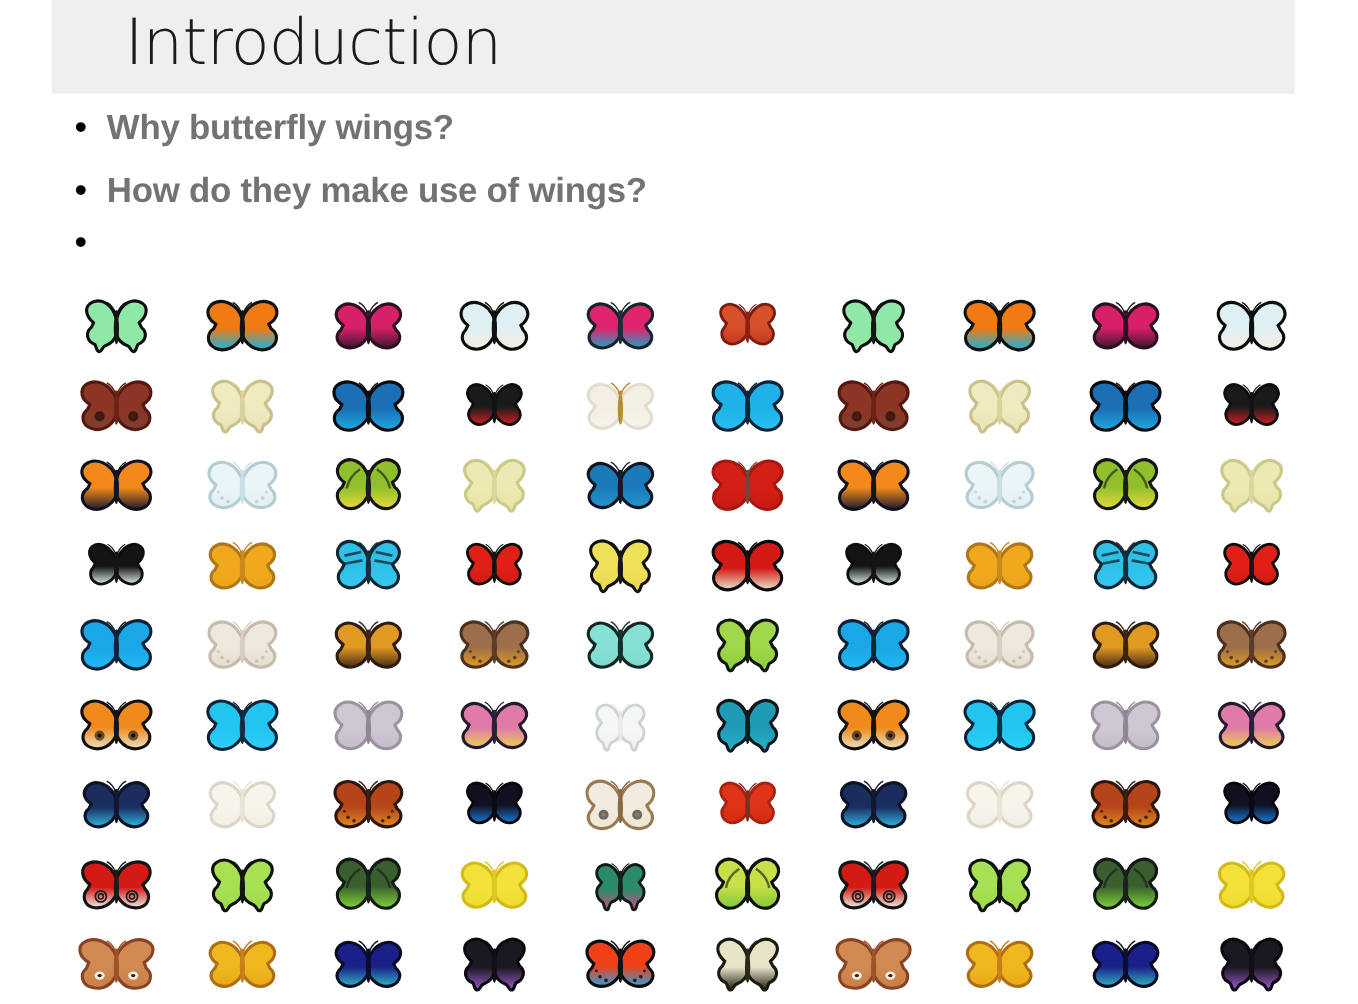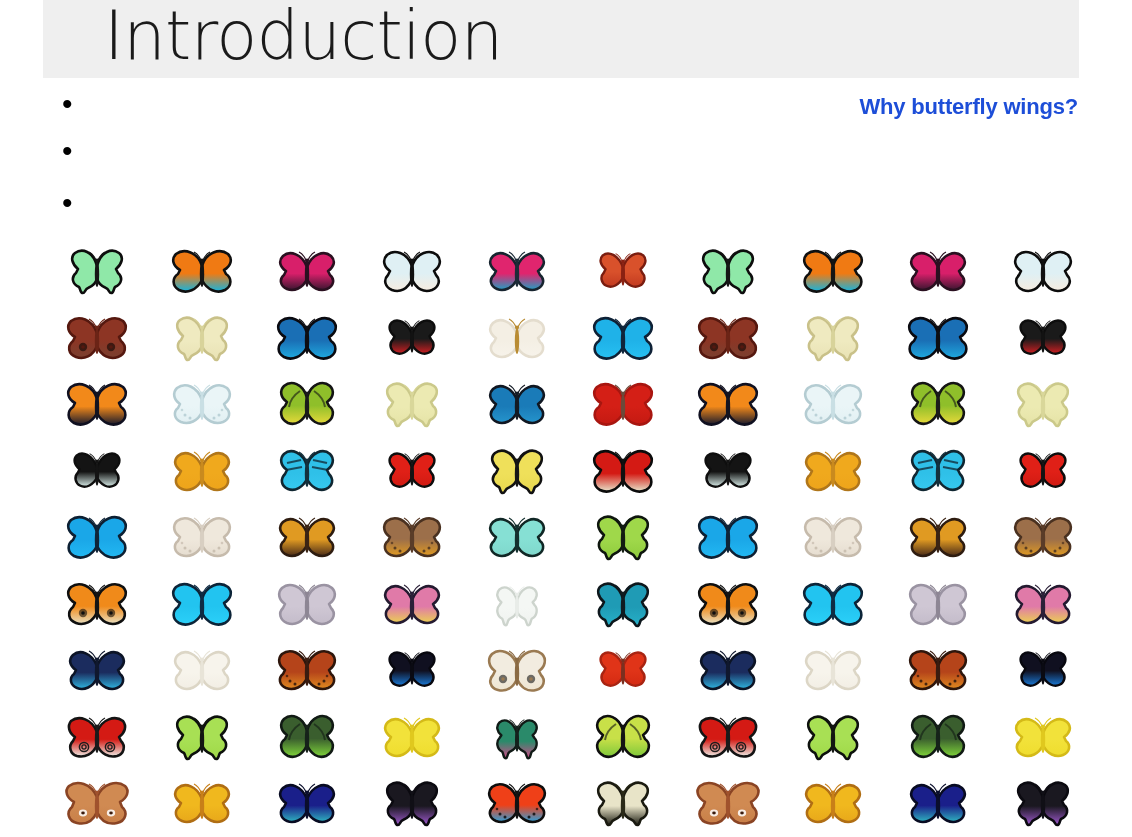--- a/index.html
+++ b/index.html
@@ -35,21 +35,21 @@
   }
   #slide-title {
     position: absolute;
     left: 61px;
     top: -1px;
     width: 900px;
     height: 78px;
     line-height: 74px;
     font-family: "DejaVu Sans", sans-serif;
     font-weight: 300;
-    font-size: 67px;
+    font-size: 53px;
     letter-spacing: -0.6px;
     color: #1a1a1a;
     white-space: nowrap;
     overflow: hidden;
   }
 
   
   #bullet-list {
     position: absolute;
     left: 58px;
@@ -68,26 +68,25 @@
     line-height: 1;
     color: #000000;
     text-align: left;
     padding-left: 4px;
     box-sizing: border-box;
   }
   .bullet-text {
     flex: 1 1 auto;
     font-family: "Liberation Sans", sans-serif;
     font-weight: bold;
-    font-size: 22px;
+    font-size: 29px;
     line-height: 46px;
-    color: #1d4ed8;
+    color: #737373;
     white-space: nowrap;
     letter-spacing: -0.2px;
-    text-align: right;
   }
 
   
   #butterfly-grid {
     position: absolute;
     left: 44px;
     top: 238px;
     width: 1052px;
     height: 600px;
   }
@@ -128,20 +127,21 @@
     <div id="slide-title">Introduction</div>
   </div>
 
   <div id="bullet-list">
     <div class="bullet-row">
       <span class="bullet-mark">•</span>
       <span class="bullet-text">Why butterfly wings?</span>
     </div>
     <div class="bullet-row">
       <span class="bullet-mark">•</span>
+      <span class="bullet-text">How do they make use of wings?</span>
     </div>
     <div class="bullet-row">
       <span class="bullet-mark">•</span>
     </div>
   </div>
 
   <div id="butterfly-grid">
       <div class="bf-row">
         <div class="bf-cell">
   <svg class="bf" width="84" height="62" viewBox="0 0 84 62" aria-hidden="true">

